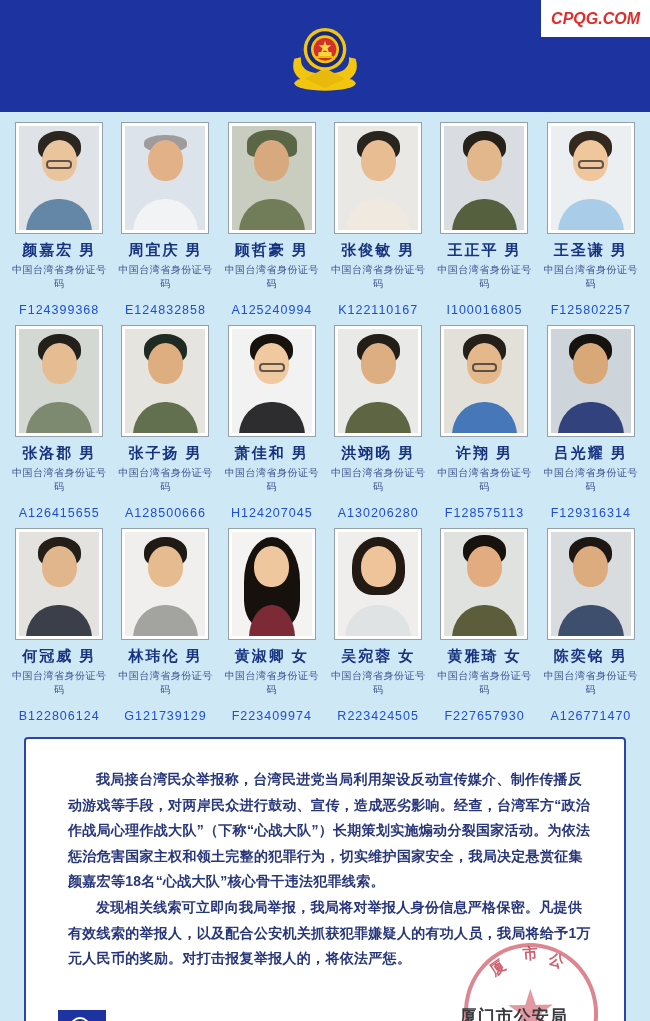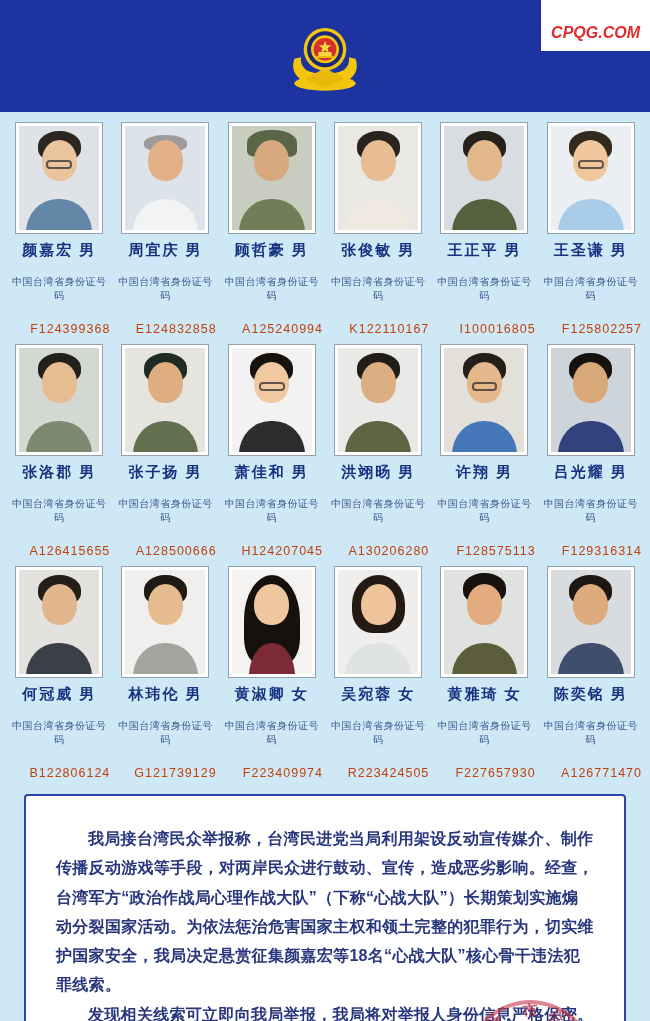--- a/index.html
+++ b/index.html
@@ -19,21 +19,21 @@
   .emblem { width:80px; height:86px; flex:0 0 auto; }
   .title {
     color:#fff; font-size:50px; font-weight:900;
     letter-spacing:18px; text-indent:9px; line-height:1;
     text-shadow:0 1px 0 rgba(0,0,0,.25);
   }
   .watermark {
     position:absolute; top:0; right:0;
     background:#fff; color:#e22b2b;
     font-weight:bold; font-style:italic;
-    font-size:16px; padding:24px 10px 9px;margin-left:19px;
+    font-size:16px; padding:10px 10px 9px;margin-left:19px;
   }
   
   .grid {
     display:grid; grid-template-columns:repeat(6,1fr);
     column-gap:4px; row-gap:8px;
     padding:10px 8px 0;
   }
   .cell { text-align:center; }
   .photo {
     margin:0 auto; width:88px; height:112px;
@@ -57,32 +57,32 @@
     background:var(--shirt,#555); border-radius:48% 48% 0 0 / 90% 90% 0 0;
   }
   .style-bald .hair { top:9%; height:16%; opacity:.55; }
   .style-cap  .hair { top:4%; height:26%; width:62%; left:19%; border-radius:46% 46% 20% 20%; }
   .style-long .hair { height:86%; width:70%; left:15%; border-radius:50% 50% 30% 30%; }
   .style-long .torso { width:58%; left:21%; }
   .style-bob  .hair { height:56%; width:66%; left:17%; border-radius:50% 50% 38% 38%; }
   .style-up   .hair { top:3%; }
   .pname { margin-top:7px; font-size:15px; font-weight:800; color:#17337f; letter-spacing:2px; }
   .pname .gd { margin-left:6px; }
-  .plabel { margin-top:15px; font-size:10px; color:#3b558f; letter-spacing:.5px; }
-  .pid { margin-top:19px; font-size:12.5px; color:#c2410c; letter-spacing:1px;text-align:right; }
+  .plabel { margin-top:3px; font-size:10px; color:#3b558f; letter-spacing:.5px; }
+  .pid { margin-top:12px; font-size:12.5px; color:#1d4ed8; letter-spacing:1px; }
   
   .notice {
     margin:14px 24px 0; background:#fff;
     border:2px solid #2b46a6; border-radius:4px;
     padding:28px 30px 150px; position:relative;
     height:358px;
   }
   .notice p {
-    font-size:16px; line-height:1.83; text-indent:2em;
-    color:#28367b; font-weight:600; letter-spacing:.3px;
+    font-size:14px; line-height:1.83; text-indent:2em;
+    color:#28367b; font-weight:600; letter-spacing:.3px;margin-left:12px;
   }
   
   .phone-badge {
     position:absolute; left:32px; bottom:48px;
     background:#1c33a0; color:#fff;
     display:flex; align-items:center; gap:8px;
     padding:7px 16px 8px 12px; font-size:18px; font-weight:800;
     letter-spacing:1px;
   }
   .phone-icon {

